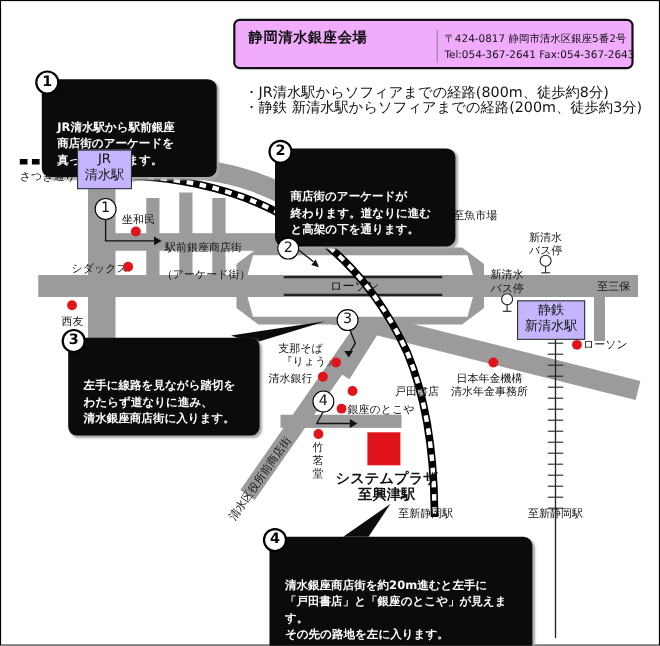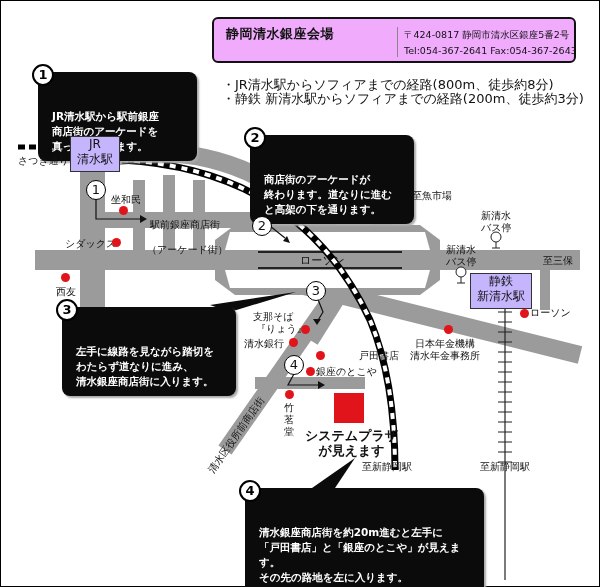--- a/index.html
+++ b/index.html
@@ -209,14 +209,14 @@
 <div class="dot" style="left:520px;top:309px;"></div>
 <div class="label" style="left:530px;top:306px;">ローソン</div>
 <div class="label" style="left:481px;top:209px;">新清水</div>
 <div class="label" style="left:481px;top:221px;">バス停</div>
 <div class="label" style="left:446px;top:243px;">新清水</div>
 <div class="label" style="left:446px;top:255px;">バス停</div>
 
 <div class="target"></div>
 <div class="target-label">
   <div>システムプラザ</div>
-  <div>が見えます</div>
+  <div>至興津駅</div>
 </div>
 
 </body></html>

